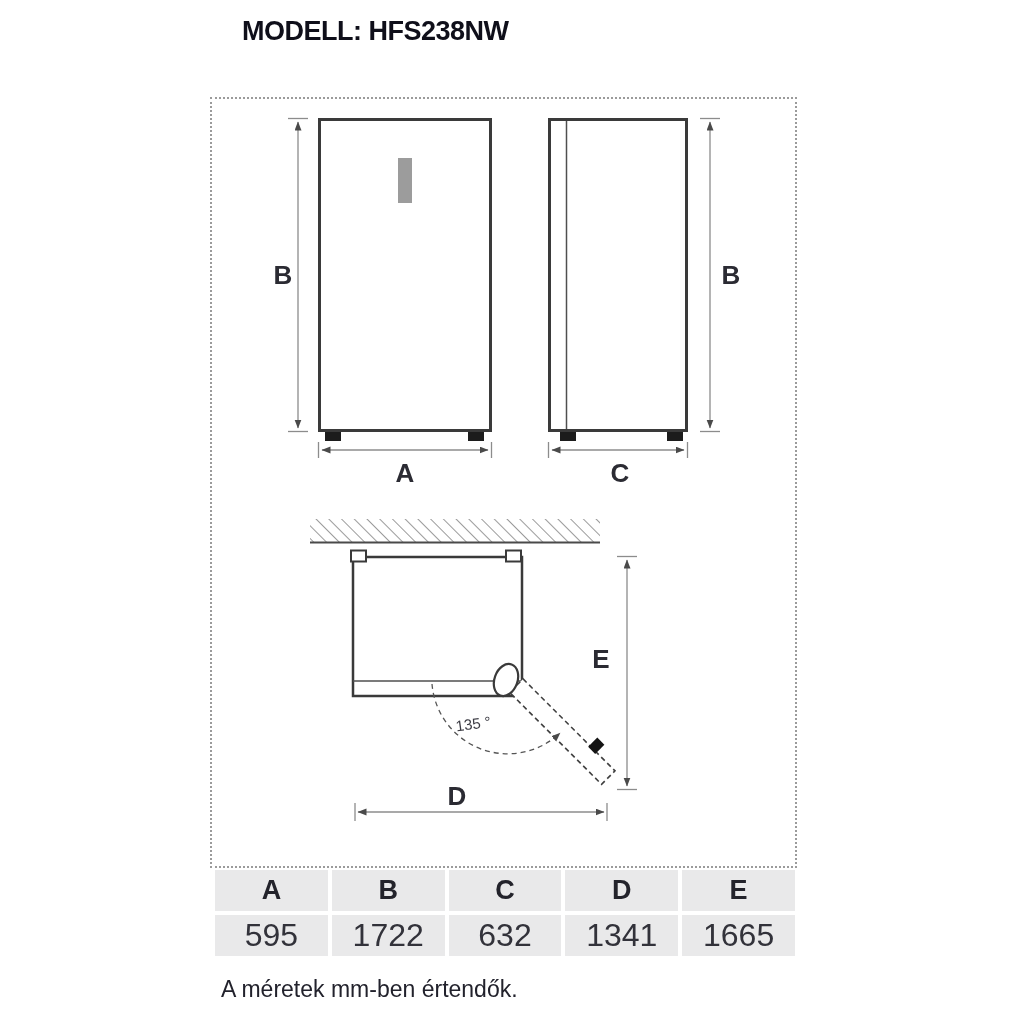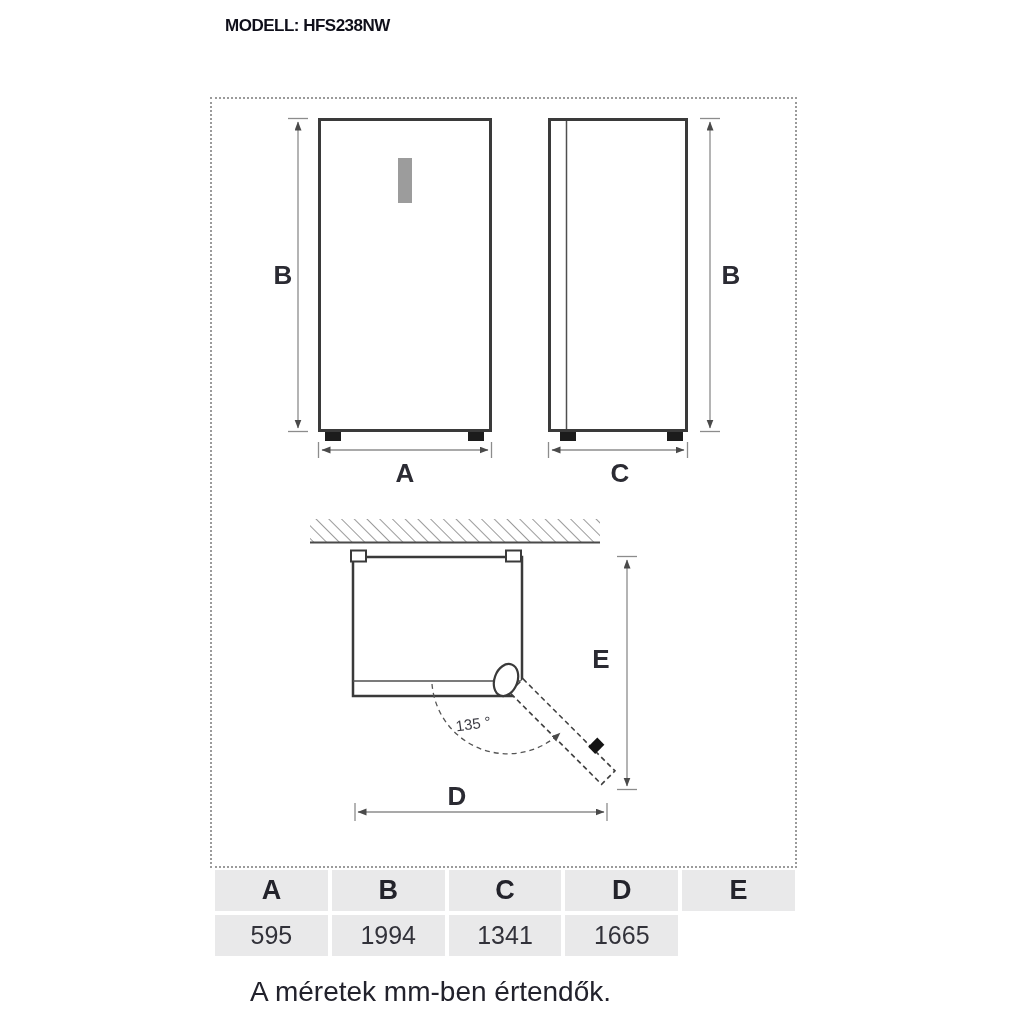--- a/index.html
+++ b/index.html
@@ -1,42 +1,42 @@
 <!DOCTYPE html>
 <html><head>
 <meta charset="utf-8">
 <style>
   html,body { margin:0; padding:0; background:#ffffff; }
   .page {
     position:relative; width:1010px; height:1010px; background:#ffffff;
     font-family:"Liberation Sans","DejaVu Sans",sans-serif; overflow:hidden;
   }
   .model-title {
-    position:absolute; left:225px; top:16px;
-    font-size:17px; font-weight:bold; color:#0f0f1a; letter-spacing:-0.5px;
+    position:absolute; left:242px; top:16px;
+    font-size:27px; font-weight:bold; color:#0f0f1a; letter-spacing:-0.5px;
   }
   .frame {
     position:absolute; left:210px; top:97px; width:583px; height:767px;
     border:2px dotted #9b9b9b;
   }
   svg.diagram { position:absolute; left:0; top:0; }
   .lbl { font-family:"Liberation Sans","DejaVu Sans",sans-serif; font-size:26px; font-weight:bold; fill:#2b2b33; }
   .lbl-sm { font-family:"Liberation Sans","DejaVu Sans",sans-serif; font-size:15px; fill:#3c3c44; }
   .dim-table {
     position:absolute; left:215px; top:870px; width:580px;
     display:grid; grid-template-columns:repeat(5,1fr); grid-auto-rows:41px; gap:4px;
   }
   .dim-table .cell {
     background:#e9e9ea; display:flex; align-items:center; justify-content:center;
   }
   .cell.head { font-size:27px; font-weight:bold; color:#23232b; }
-  .cell.val  { font-size:25px; color:#32323a; }
+  .cell.val  { font-size:32px; color:#32323a; }
   .footer-note {
-    position:absolute; left:250px; top:976px;
-    font-size:28px; color:#22222c;
+    position:absolute; left:221px; top:976px;
+    font-size:23px; color:#22222c;
   }
 </style>
 </head>
 <body>
 
 <div class="page">
 
   <div class="model-title">MODELL: HFS238NW</div>
 
   <div class="frame"></div>
@@ -130,20 +130,21 @@
     </g>
   </svg>
 
   <div class="dim-table">
     <div class="cell head">A</div>
     <div class="cell head">B</div>
     <div class="cell head">C</div>
     <div class="cell head">D</div>
     <div class="cell head">E</div>
     <div class="cell val">595</div>
-    <div class="cell val">1994</div>
+    <div class="cell val">1722</div>
+    <div class="cell val">632</div>
     <div class="cell val">1341</div>
     <div class="cell val">1665</div>
   </div>
 
   <div class="footer-note">A méretek mm-ben értendők.</div>
 
 </div>
 
 </body></html>

